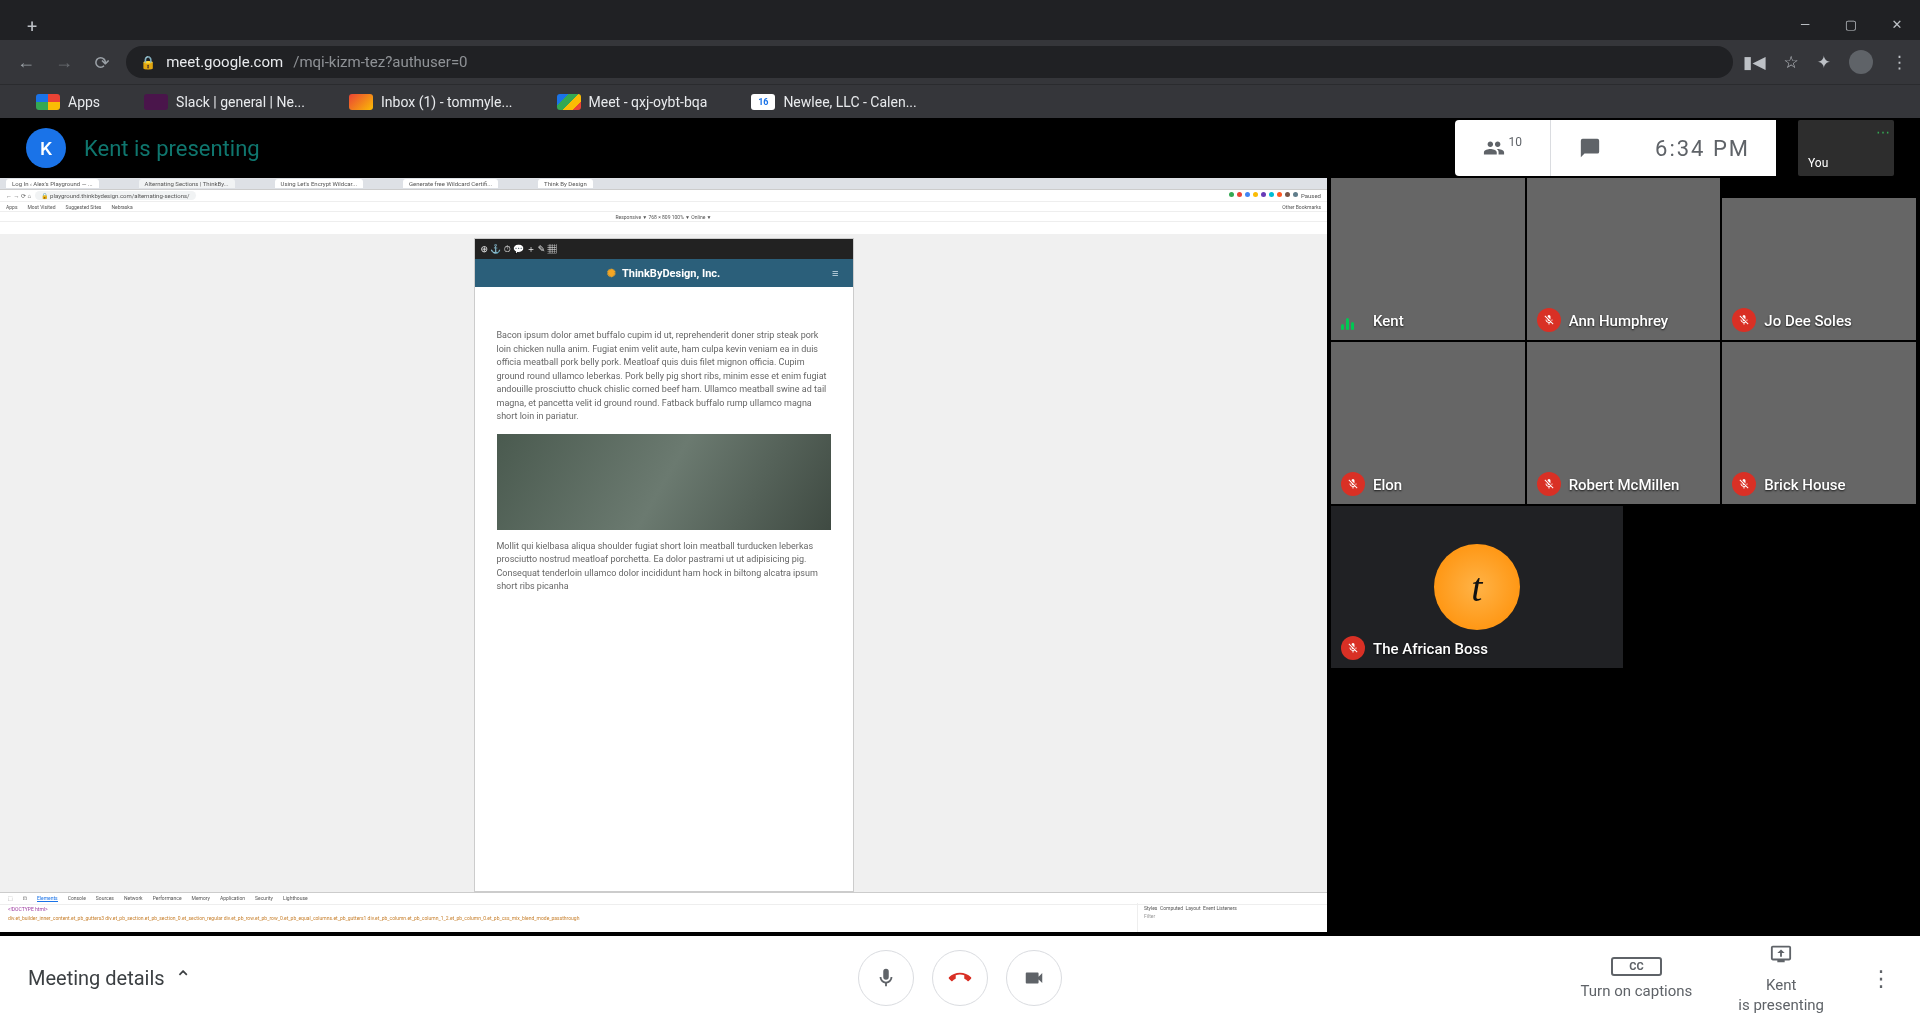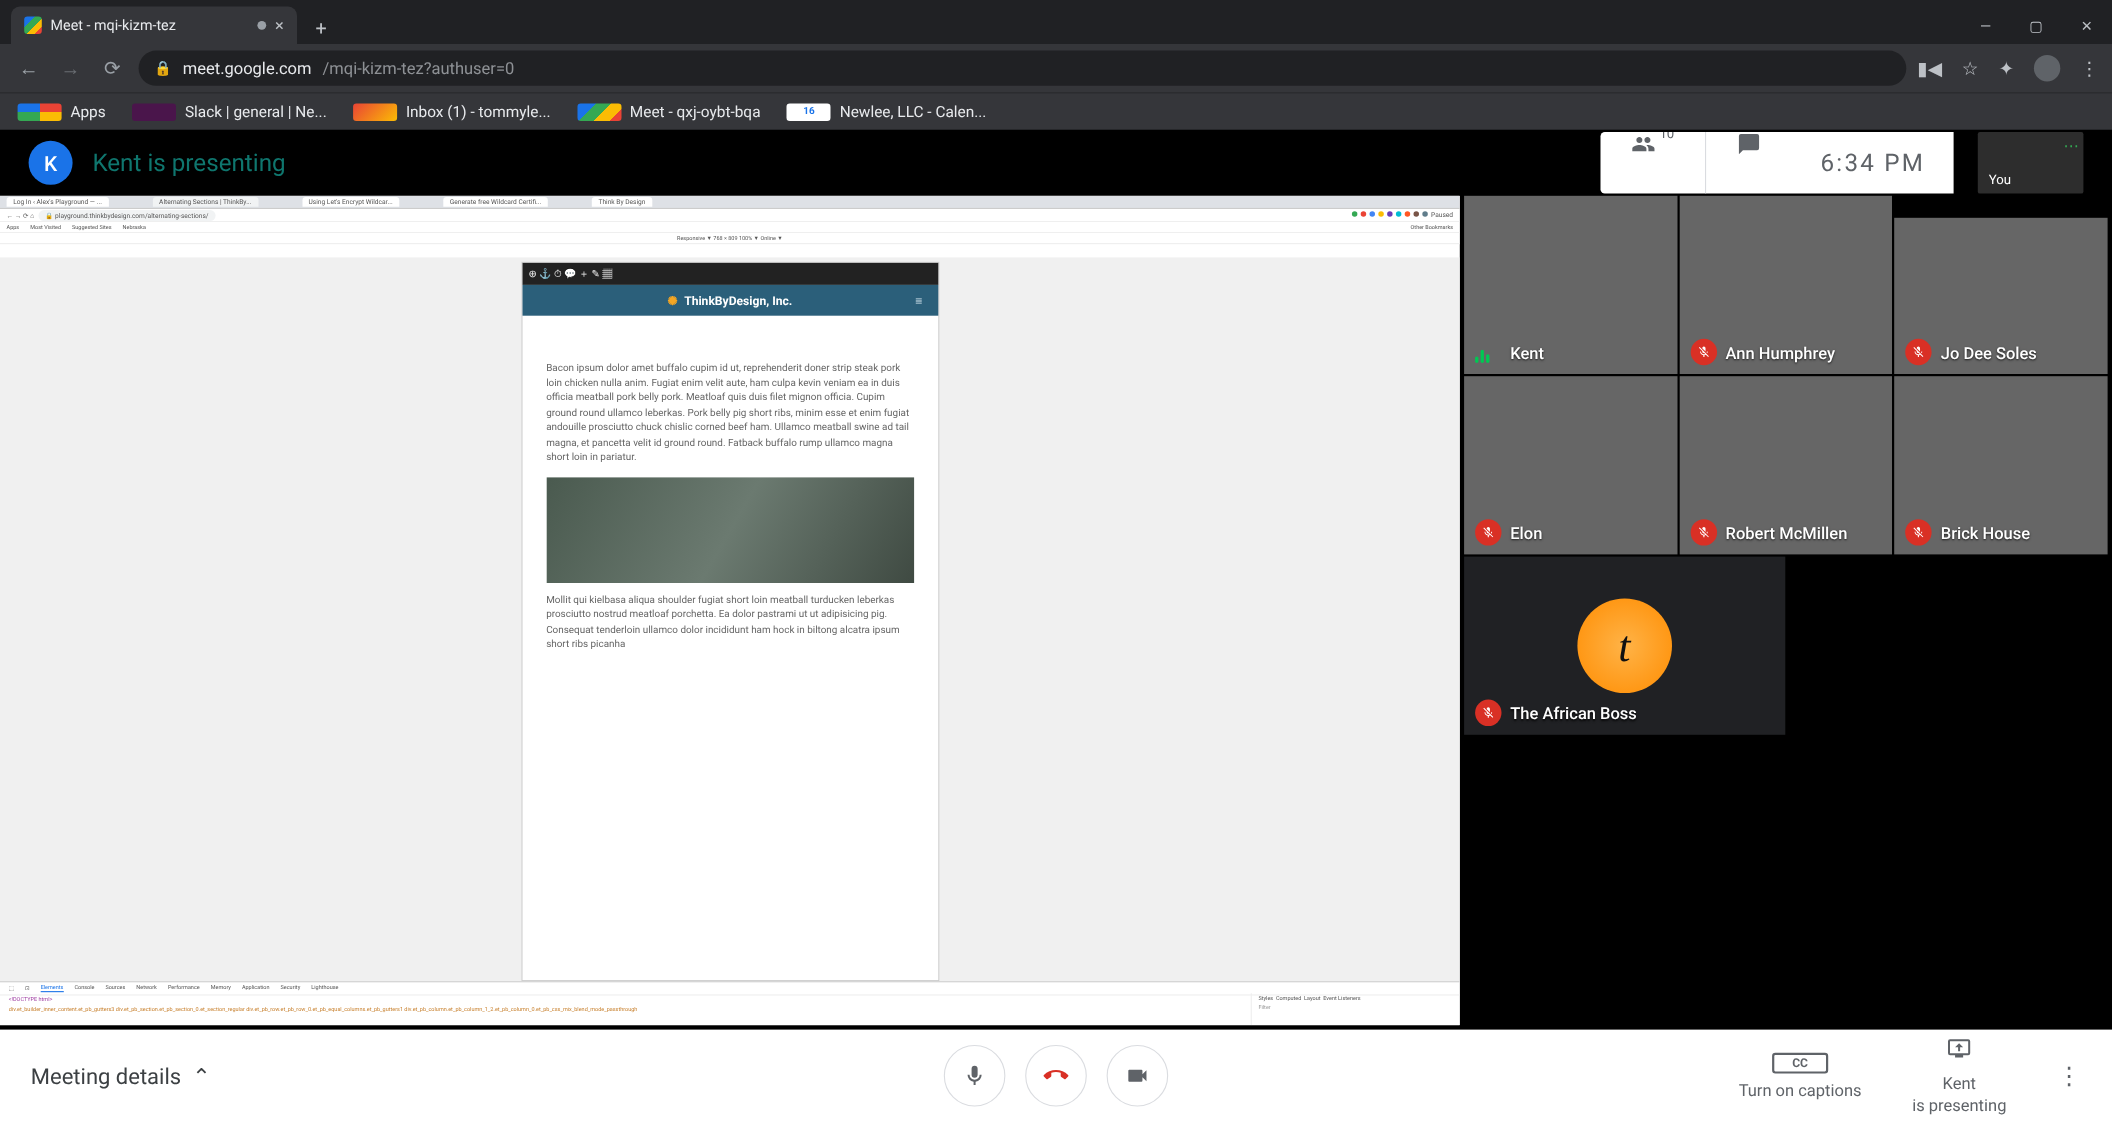--- a/index.html
+++ b/index.html
@@ -18,35 +18,35 @@
 .addrbar { height: 44px; background: #35363a; display: flex; align-items: center; gap: 10px; padding: 0 12px; }
 .nav-ico { width: 28px; color: #9aa0a6; font-size: 18px; text-align: center; }
 .omnibox { flex: 1; height: 32px; background: #202124; border-radius: 16px; display: flex; align-items: center; padding: 0 14px; gap: 10px; color: #bdc1c6; font-size: 15px; }
 .omnibox .lock { font-size: 13px; }
 .omnibox .host { color: #e8eaed; }
 .right-icons { display: flex; align-items: center; gap: 18px; color: #bdc1c6; font-size: 17px; }
 .avatar-sm { width: 24px; height: 24px; border-radius: 50%; background: #5f6368; }
 
 .bookmarks { height: 34px; background: #35363a; border-top: 1px solid #2a2b2e; display: flex; align-items: center; gap: 24px; padding: 0 16px; font-size: 14px; color: #e8eaed; }
 .bm { display: flex; align-items: center; gap: 8px; }
-.bm .ico { width: 40px; height: 16px; border-radius: 3px; }
+.bm .ico { width: 24px; height: 16px; border-radius: 3px; margin-left: 20px; }
 .ico-apps { background: repeating-conic-gradient(#ea4335 0 25%, #fbbc04 0 50%, #34a853 0 75%, #1a73e8 0 100%); }
 .ico-slack { background: #4a154b; }
 .ico-gmail { background: linear-gradient(135deg,#ea4335,#fbbc04); }
 .ico-meet { background: linear-gradient(135deg,#1a73e8 30%,#34a853 30% 55%,#fbbc04 55% 80%,#ea4335 80%); border-radius: 3px; }
 .ico-cal { background: #fff; color: #1a73e8; font-size: 9px; font-weight: bold; text-align: center; line-height: 16px; border-radius: 2px; }
 
 
 .meet { position: absolute; top: 118px; left: 0; right: 0; bottom: 0; background: #000; display: flex; flex-direction: column; }
 .meet-header { height: 60px; display: flex; align-items: center; padding: 0 26px; gap: 18px; }
 .presenter-badge { width: 40px; height: 40px; border-radius: 50%; background: #1a73e8; color: #fff; display: flex; align-items: center; justify-content: center; font-size: 19px; font-weight: 500; }
 .present-text { font-size: 22px; color: #0f766e; }
 .meet-header .spacer { flex: 1; }
 .hdr-panel { background: #fff; height: 56px; display: flex; align-items: center; border-radius: 4px 0 0 4px; overflow: hidden; box-shadow: 0 1px 3px rgba(0,0,0,.3); }
-.hdr-cell { padding: 0 28px; height: 100%; display: flex; gap: 4px; color: #5f6368; font-size: 22px; position: relative; }
+.hdr-cell { padding: 0 28px; height: 100%; display: flex; align-items: center; gap: 4px; color: #5f6368; font-size: 22px; position: relative; }
 .hdr-cell + .hdr-cell { border-left: 1px solid #dadce0; }
 .hdr-cell sup { font-size: 12px; position: relative; top: -6px; }
 .hdr-time { color: #5f6368; font-size: 22px; letter-spacing: 2px; padding: 0 26px; }
 .you-tile { width: 96px; height: 56px; background: #2d2d2d; position: relative; font-size: 12px; color: #fff; margin-left: 4px; border-radius: 2px; }
 .you-tile .lbl { position: absolute; left: 10px; bottom: 6px; }
 .you-tile .more { position: absolute; right: 4px; top: 4px; color: #34a853; font-size: 14px; }
 
 .meet-body { flex: 1; display: flex; gap: 4px; padding: 0 4px 4px 0; min-height: 0; }
 .shared { flex: 1; background: #e9e9e9; position: relative; overflow: hidden; }
 .shared-inner { position:absolute; inset:0; background:#fff; }
@@ -113,26 +113,20 @@
 .right-controls .col { display:flex; flex-direction:column; align-items:center; gap:6px; }
 .right-controls .ico { font-size:22px; }
 .more-v { font-size:22px; color:#5f6368; }
 
 svg { width: 1em; height: 1em; fill: currentColor; }
 </style>
 </head>
 <body>
 
 <div class="titlebar">
-  <div class="tab">
-    <span class="favicon"></span>
-    <span>Meet - mqi-kizm-tez</span>
-    <span class="dot"></span>
-    <span class="x">×</span>
-  </div>
   <div class="newtab">+</div>
   <div class="win-controls">
     <div>—</div>
     <div>▢</div>
     <div>✕</div>
   </div>
 </div>
 
 <div class="addrbar">
   <span class="nav-ico">←</span>

